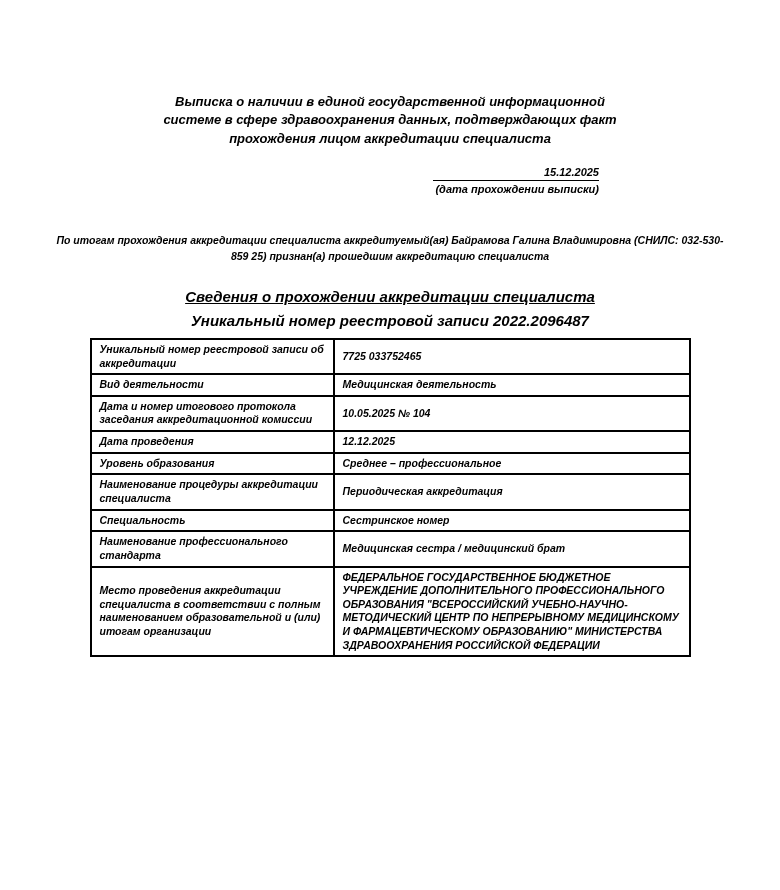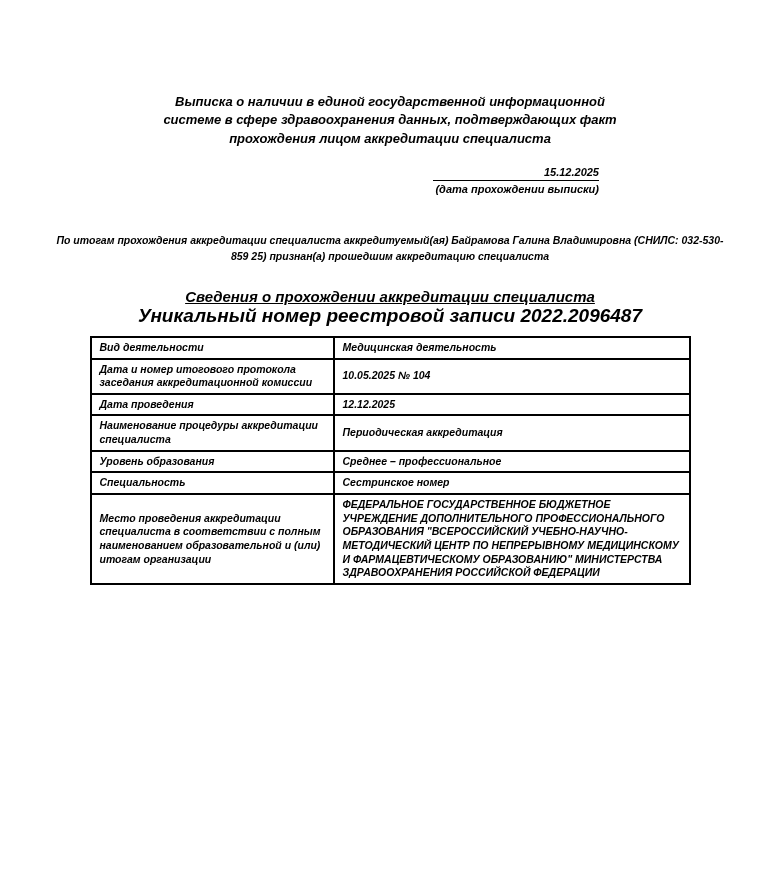--- a/index.html
+++ b/index.html
@@ -52,22 +52,23 @@
     max-width: 668px;
     margin: 38px auto 0;
   }
   .section-heading {
     margin-top: 23px;
     text-align: center;
     font-size: 15px;
     text-decoration: underline;
   }
   .registry-heading {
+    margin-top: 7px;
     text-align: center;
-    font-size: 19px;
+    font-size: 15px;
   }
   table.acc-table {
     width: 601px;
     margin: 9px auto 0;
     border-collapse: collapse;
     font-size: 10.5px;
     table-layout: fixed;
   }
   table.acc-table td {
     border: 2px solid #000;
@@ -93,42 +94,50 @@
 
   <p class="intro">По итогам прохождения аккредитации специалиста аккредитуемый(ая) Байрамова Галина Владимировна (СНИЛС: 032-530-859 25) признан(а) прошедшим аккредитацию специалиста</p>
 
   <div class="section-heading">Сведения о прохождении аккредитации специалиста</div>
 
   <div class="registry-heading">Уникальный номер реестровой записи 2022.2096487</div>
 
   <table class="acc-table">
     <tbody>
         <tr>
+          <td class="label-cell">Уникальный номер реестровой записи об аккредитации</td>
+          <td class="value-cell">7725 033752465</td>
+        </tr>
+        <tr>
           <td class="label-cell">Вид деятельности</td>
           <td class="value-cell">Медицинская деятельность</td>
         </tr>
         <tr>
           <td class="label-cell">Дата и номер итогового протокола заседания аккредитационной комиссии</td>
           <td class="value-cell">10.05.2025 № 104</td>
         </tr>
         <tr>
           <td class="label-cell">Дата проведения</td>
           <td class="value-cell">12.12.2025</td>
         </tr>
         <tr>
+          <td class="label-cell">Уровень образования</td>
+          <td class="value-cell">Среднее – профессиональное</td>
+        </tr>
+        <tr>
           <td class="label-cell">Наименование процедуры аккредитации специалиста</td>
           <td class="value-cell">Периодическая аккредитация</td>
         </tr>
         <tr>
-          <td class="label-cell">Уровень образования</td>
-          <td class="value-cell">Среднее – профессиональное</td>
+          <td class="label-cell">Специальность</td>
+          <td class="value-cell">Сестринское номер</td>
         </tr>
         <tr>
-          <td class="label-cell">Специальность</td>
-          <td class="value-cell">Сестринское номер</td>
+          <td class="label-cell">Наименование профессионального стандарта</td>
+          <td class="value-cell">Медицинская сестра / медицинский брат</td>
         </tr>
         <tr>
           <td class="label-cell">Место проведения аккредитации специалиста в соответствии с полным наименованием образовательной и (или) итогам организации</td>
           <td class="value-cell">ФЕДЕРАЛЬНОЕ ГОСУДАРСТВЕННОЕ БЮДЖЕТНОЕ УЧРЕЖДЕНИЕ ДОПОЛНИТЕЛЬНОГО ПРОФЕССИОНАЛЬНОГО ОБРАЗОВАНИЯ "ВСЕРОССИЙСКИЙ УЧЕБНО-НАУЧНО-МЕТОДИЧЕСКИЙ ЦЕНТР ПО НЕПРЕРЫВНОМУ МЕДИЦИНСКОМУ И ФАРМАЦЕВТИЧЕСКОМУ ОБРАЗОВАНИЮ" МИНИСТЕРСТВА ЗДРАВООХРАНЕНИЯ РОССИЙСКОЙ ФЕДЕРАЦИИ</td>
         </tr>
       </tbody>
   </table>
 
 </div>
 

